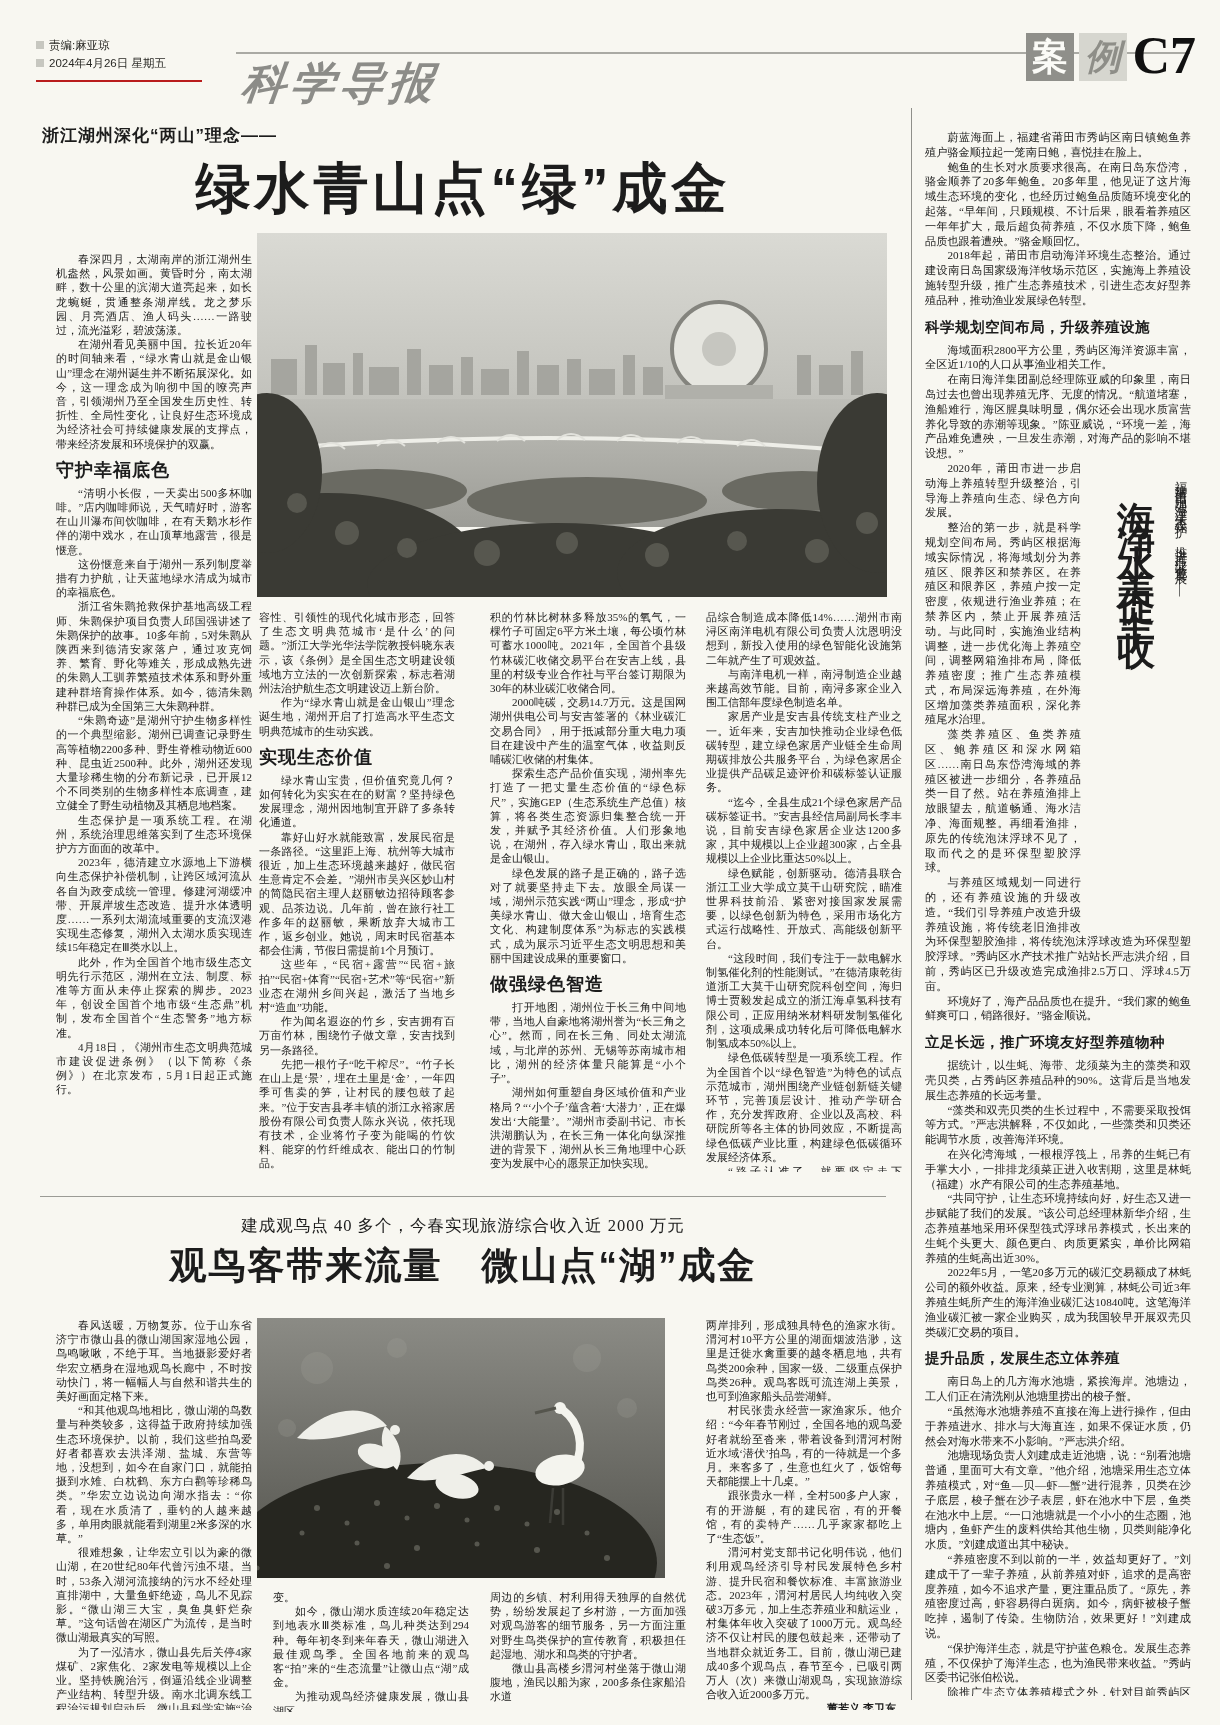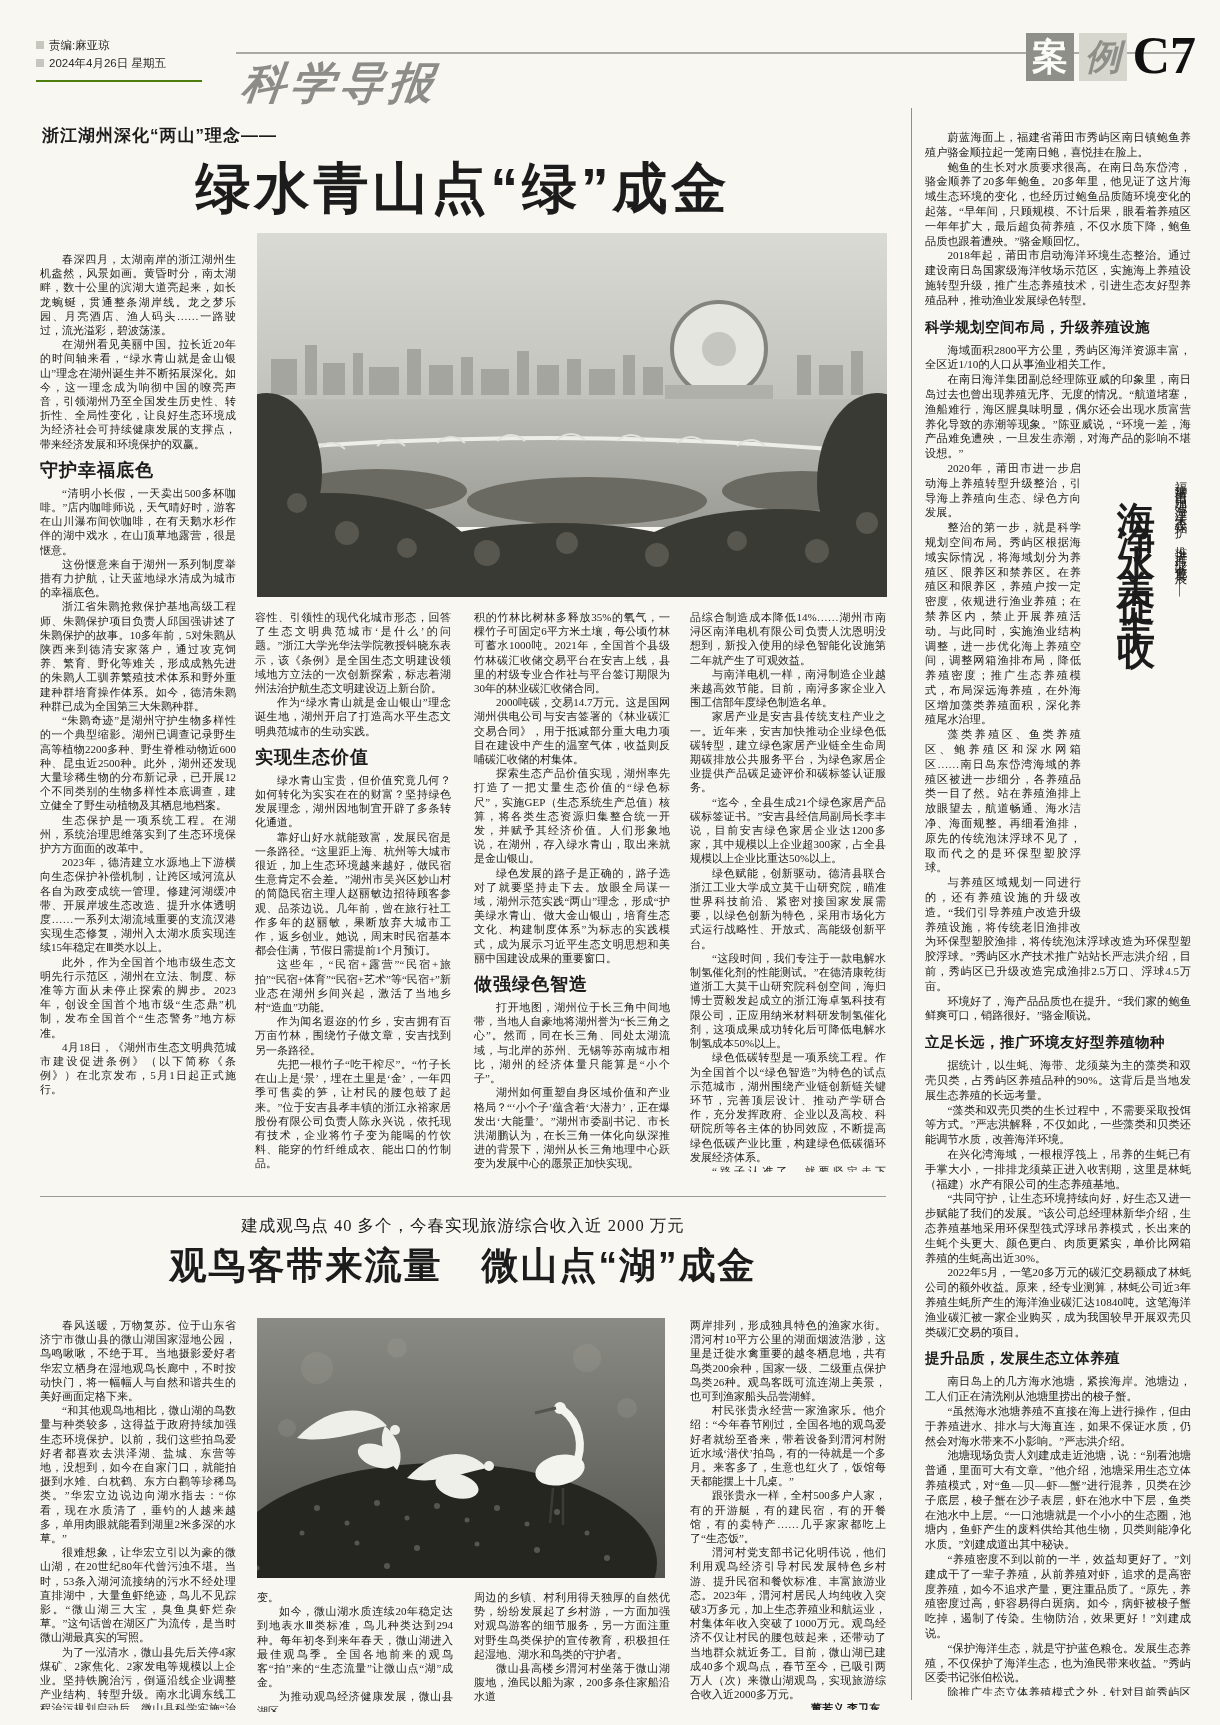--- a/index.html
+++ b/index.html
@@ -1,48 +1,48 @@
 <!DOCTYPE html>
 <html><head>
 <meta charset="utf-8">
 <style>
   html,body{margin:0;padding:0;}
   body{width:1220px;height:1725px;position:relative;background:#f8f7f1;
        font-family:"Liberation Serif",serif;color:#1c1c1c;overflow:hidden;}
   .abs{position:absolute;}
   
   .ed-block{left:36px;top:36px;width:166px;font-size:11.5px;line-height:18px;
-            border-bottom:2px solid #4d7c0f;padding-bottom:8px;
+            border-bottom:2px solid #b91c1c;padding-bottom:8px;
             font-family:"Liberation Sans",sans-serif;color:#2a2a26;}
   .sq{display:inline-block;width:8px;height:8px;background:#c7c7c0;margin-right:5px;}
   .toprule{left:236px;top:52px;width:954px;height:2px;background:#aaaaa4;}
   .masthead{left:242px;top:54px;font-family:"DejaVu Serif",serif;font-size:44px;
             font-weight:bold;font-style:italic;color:#8c8c88;
             transform:skewX(-7deg);letter-spacing:5px;}
   .an-box{left:1026px;top:33px;width:48px;height:48px;background:#8f8f8a;color:#fbfbf7;
           font-size:36px;line-height:48px;text-align:center;font-weight:bold;}
   .li-box{left:1079px;top:33px;width:48px;height:48px;background:#d6d6cf;color:#8e8e88;
           font-size:36px;line-height:48px;text-align:center;font-weight:bold;font-style:italic;}
   .pageno{left:1132px;top:26px;width:64px;font-family:"Liberation Serif",serif;
           font-size:52px;font-weight:bold;text-align:right;color:#111;}
   
   .main-kicker{left:42px;top:124px;font-family:"Liberation Sans",sans-serif;
                font-size:17px;font-weight:bold;letter-spacing:1px;}
   .main-headline{left:40px;top:152px;width:846px;text-align:center;
                  font-family:Liberation Sans, sans-serif;font-weight:bold;
                  font-size:55px;letter-spacing:4px;line-height:72px;}
   
   .col{position:absolute;width:196px;font-size:11px;line-height:14.2px;
-       text-align:justify;overflow:hidden;}
+       text-align:justify;overflow:hidden;margin-left:16px;}
   .col p,.rcol p{margin:0;text-indent:2em;}
   .cont p:first-child{text-indent:0;}
   h3.sec{font-family:"Liberation Sans",sans-serif;font-size:18px;line-height:20px;
          margin:9px 0 6px;font-weight:bold;letter-spacing:1px;text-indent:0;}
   .c1{left:40px;top:252px;height:916px;}
-  .c2{left:255px;top:610px;height:560px;}
+  .c2{left:243px;top:610px;height:560px;}
   .c3{left:474px;top:610px;height:560px;}
   .c4{left:690px;top:610px;height:562px;}
   .byline{text-align:right;font-weight:bold;font-family:"Liberation Sans",sans-serif;
           margin-top:6px;padding-right:6px;text-indent:0;}
   
   .photo1{left:257px;top:233px;width:630px;height:364px;}
   .photo2{left:257px;top:1318px;width:408px;height:260px;}
   
   .vdiv{left:911px;top:108px;width:1px;height:1592px;background:#8f8f8a;}
   .hrule{left:40px;top:1196px;width:846px;height:1px;background:#9b9b95;}

